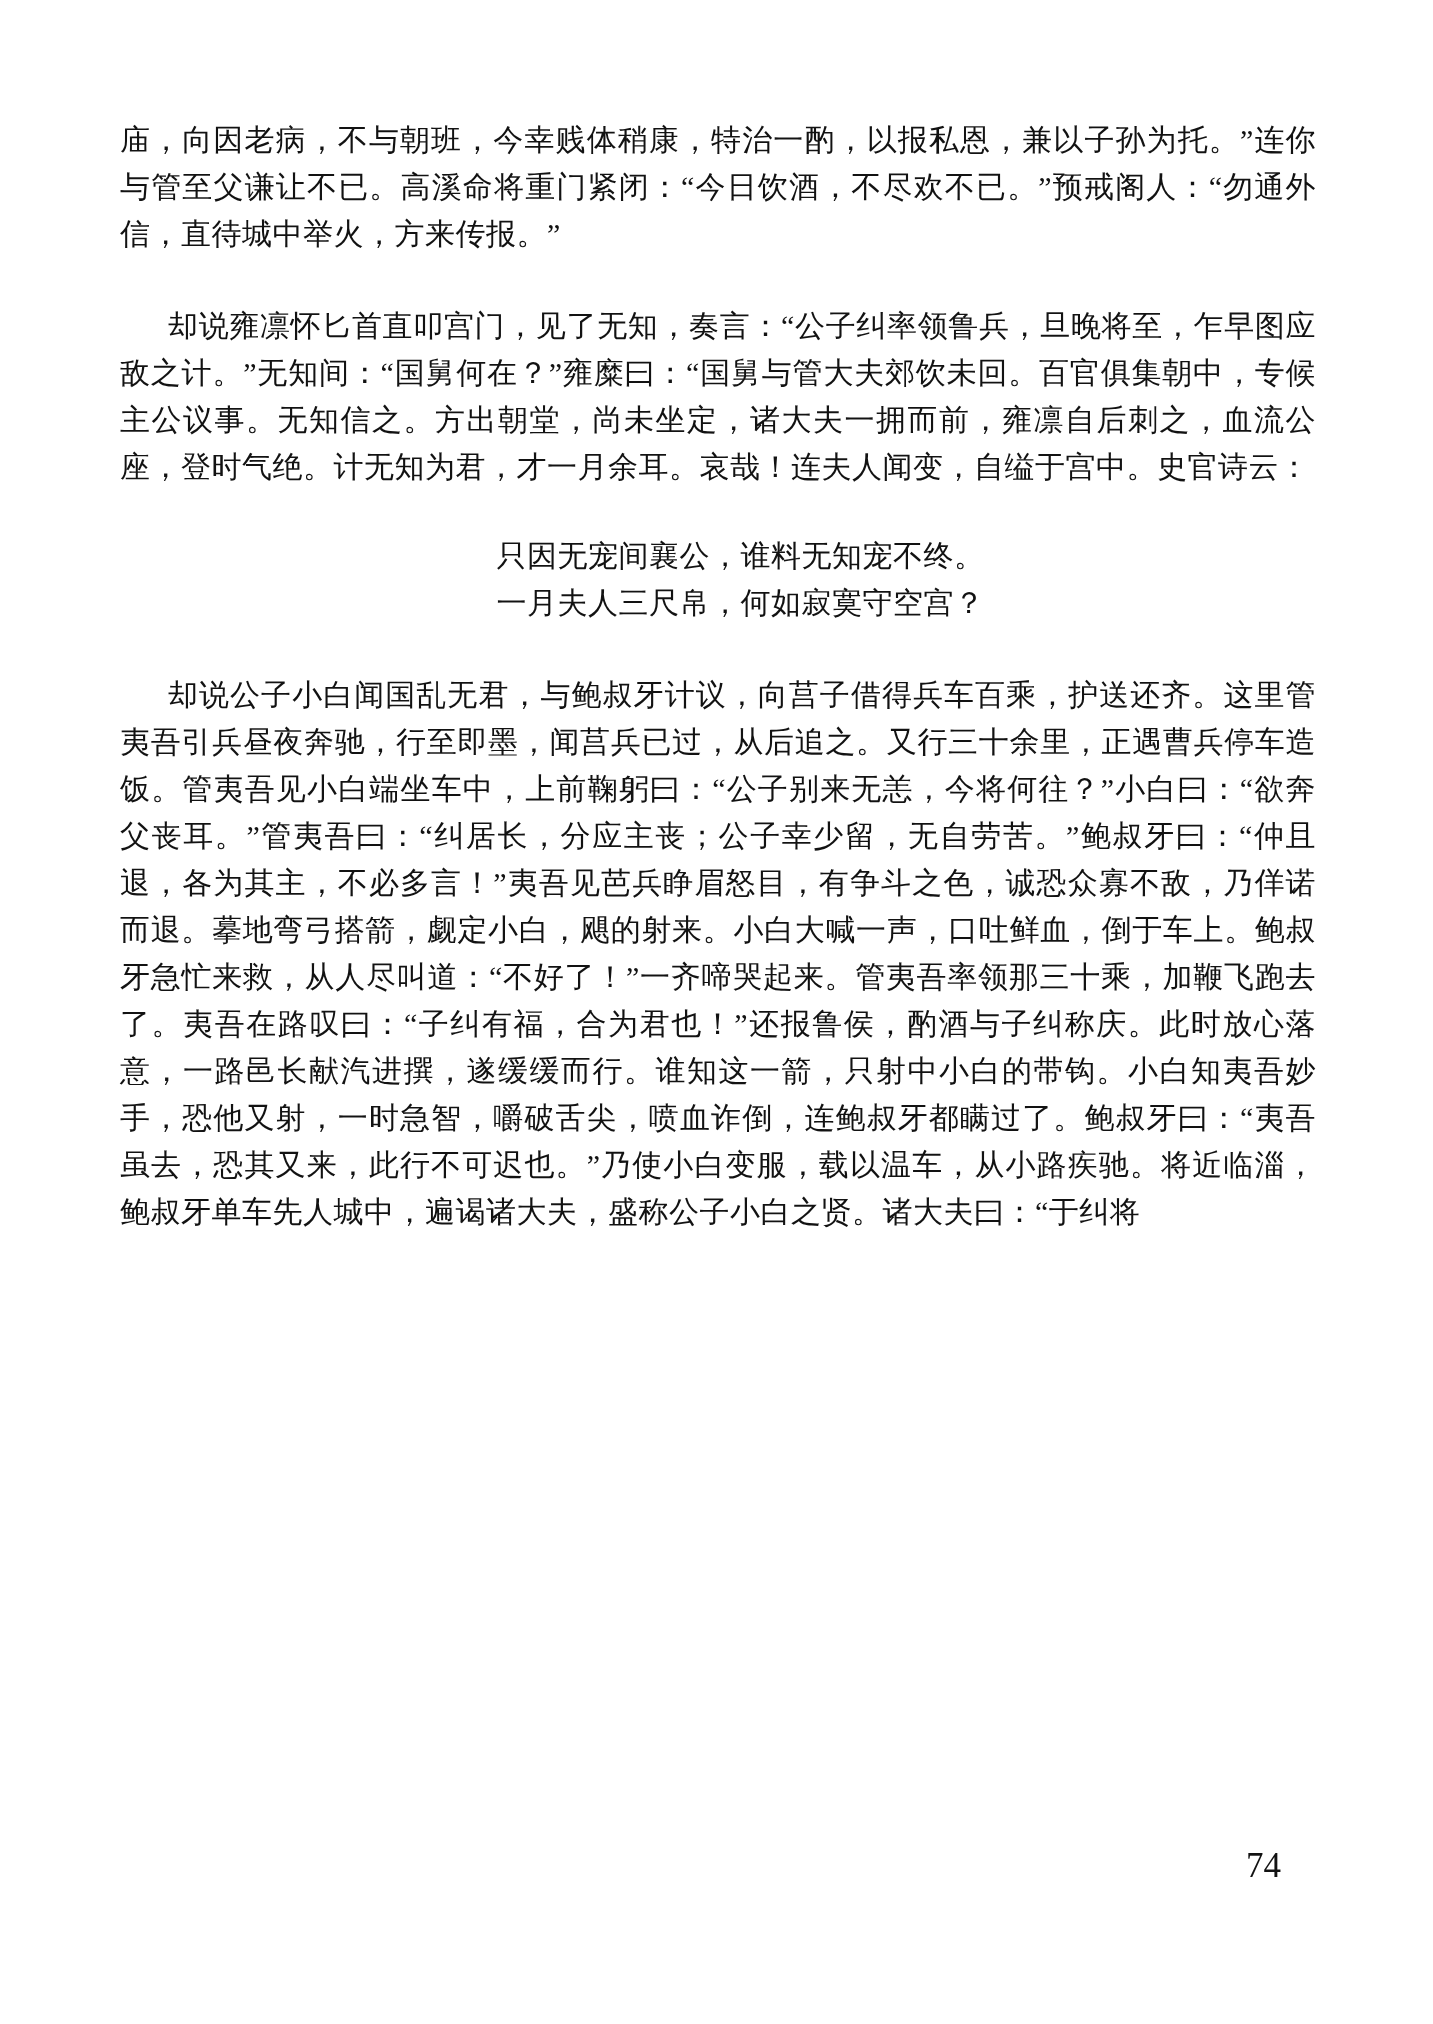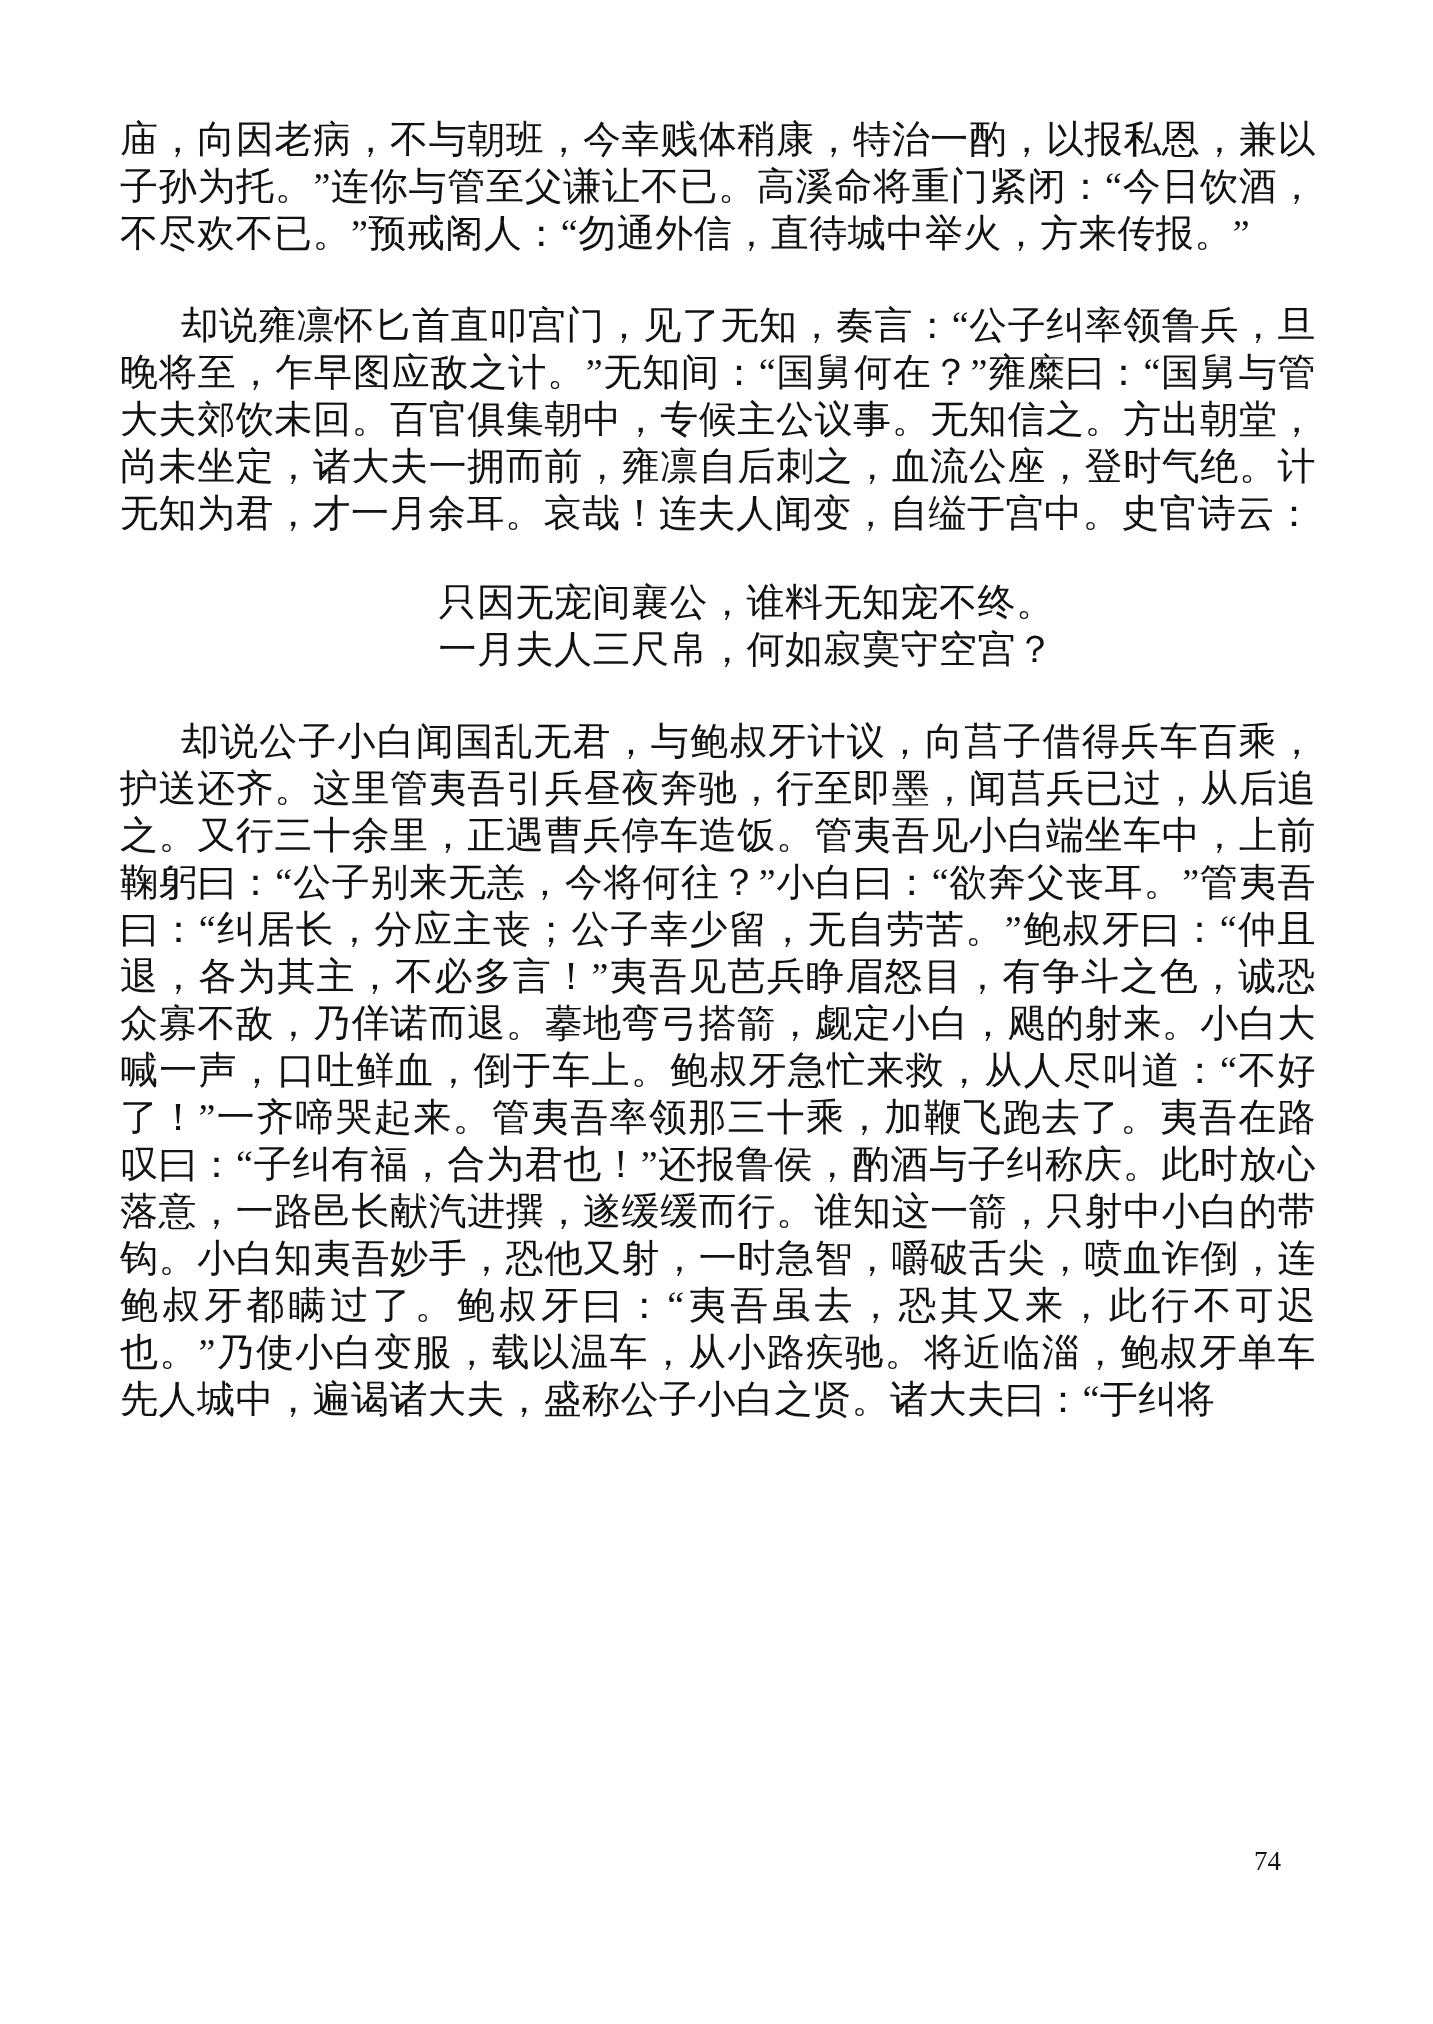--- a/index.html
+++ b/index.html
@@ -14,21 +14,21 @@
     background: #ffffff;
     overflow: hidden;
     font-family: "Liberation Serif", "DejaVu Serif", serif;
     color: #121212;
   }
   .text-block {
     position: absolute;
     left: 120px;
     top: 116px;
     width: 1196px;
-    font-size: 38px;
+    font-size: 30px;
     line-height: 47px;
     text-align: justify;
     text-justify: inter-ideograph;
     letter-spacing: 0.5px;
   }
   p.para {
     margin: 45px 0 0 0;
     text-indent: 1.6em;
   }
   p.cont {
@@ -39,21 +39,21 @@
     margin: 42px 0 40px 0;
   }
   .poem-line {
     margin-left: 1.5em;
     text-align: center;
   }
   .page-number {
     position: absolute;
     top: 1846px;
     right: 152px;
-    font-size: 27px;
+    font-size: 35px;
     color: #121212;
   }
 </style>
 </head>
 <body>
 
 <div class="page">
   <div class="text-block" id="text-content">
       <p class="cont">庙，向因老病，不与朝班，今幸贱体稍康，特治一酌，以报私恩，兼以子孙为托。”连你与管至父谦让不已。高溪命将重门紧闭：“今日饮酒，不尽欢不已。”预戒阁人：“勿通外信，直待城中举火，方来传报。”</p>
       <p class="para">却说雍凛怀匕首直叩宫门，见了无知，奏言：“公子纠率领鲁兵，旦晚将至，乍早图应敌之计。”无知间：“国舅何在？”雍糜曰：“国舅与管大夫郊饮未回。百官俱集朝中，专候主公议事。无知信之。方出朝堂，尚未坐定，诸大夫一拥而前，雍凛自后刺之，血流公座，登时气绝。计无知为君，才一月余耳。哀哉！连夫人闻变，自缢于宫中。史官诗云：</p>

